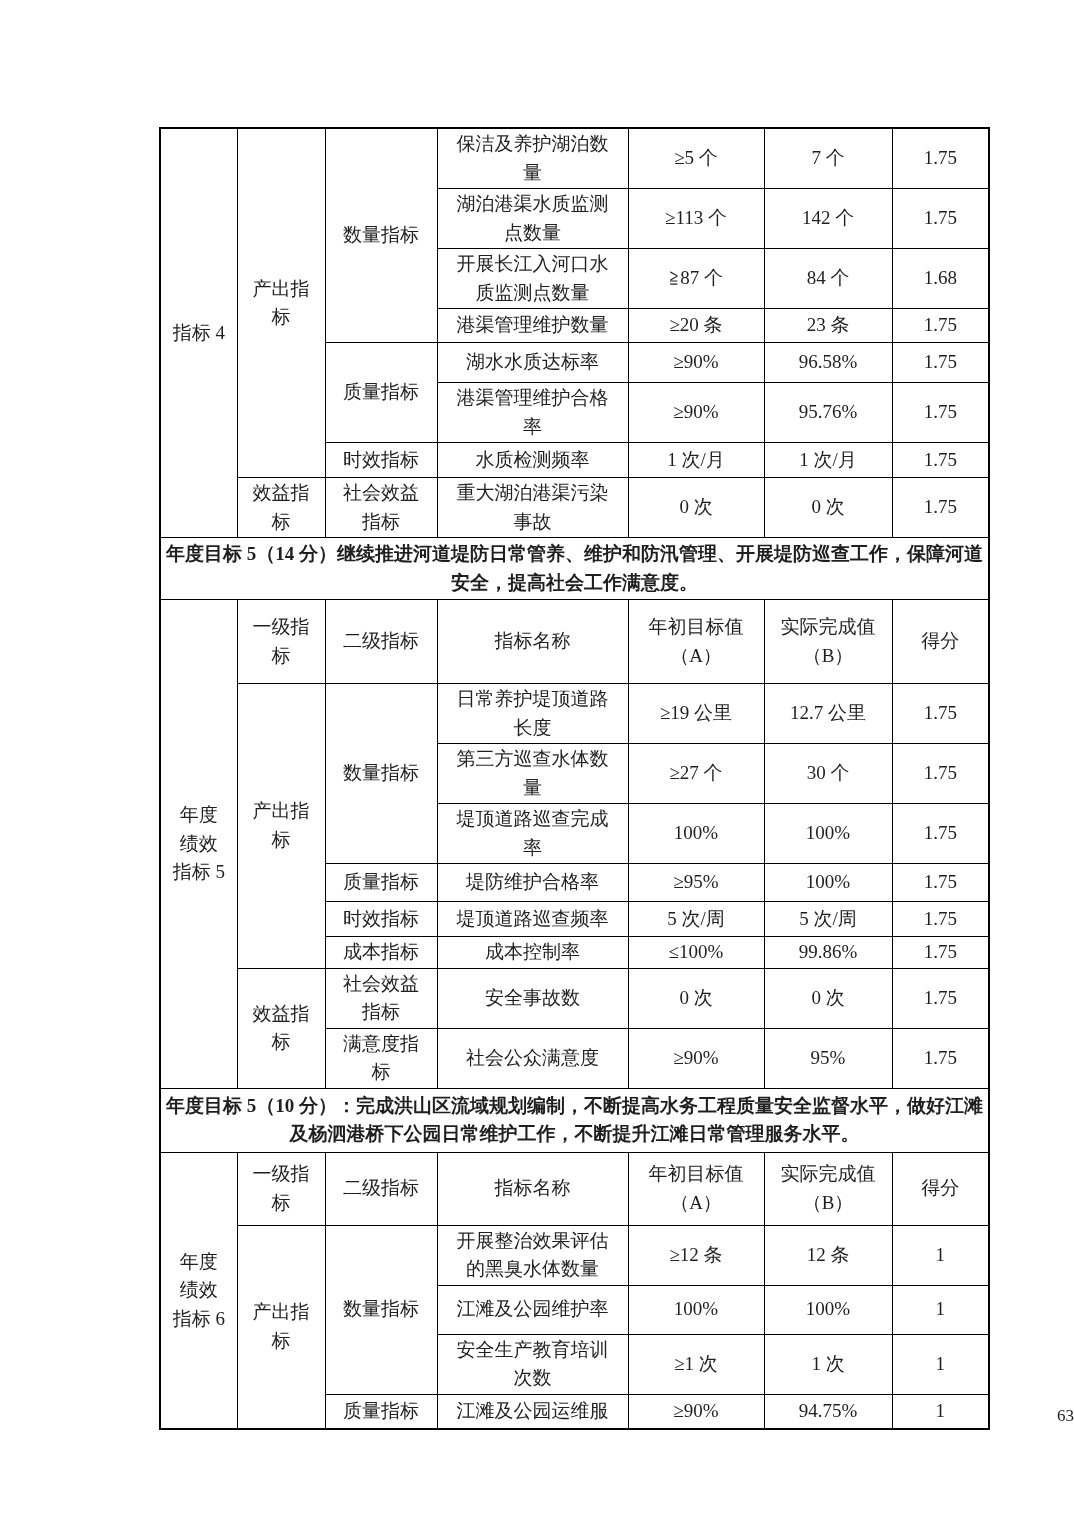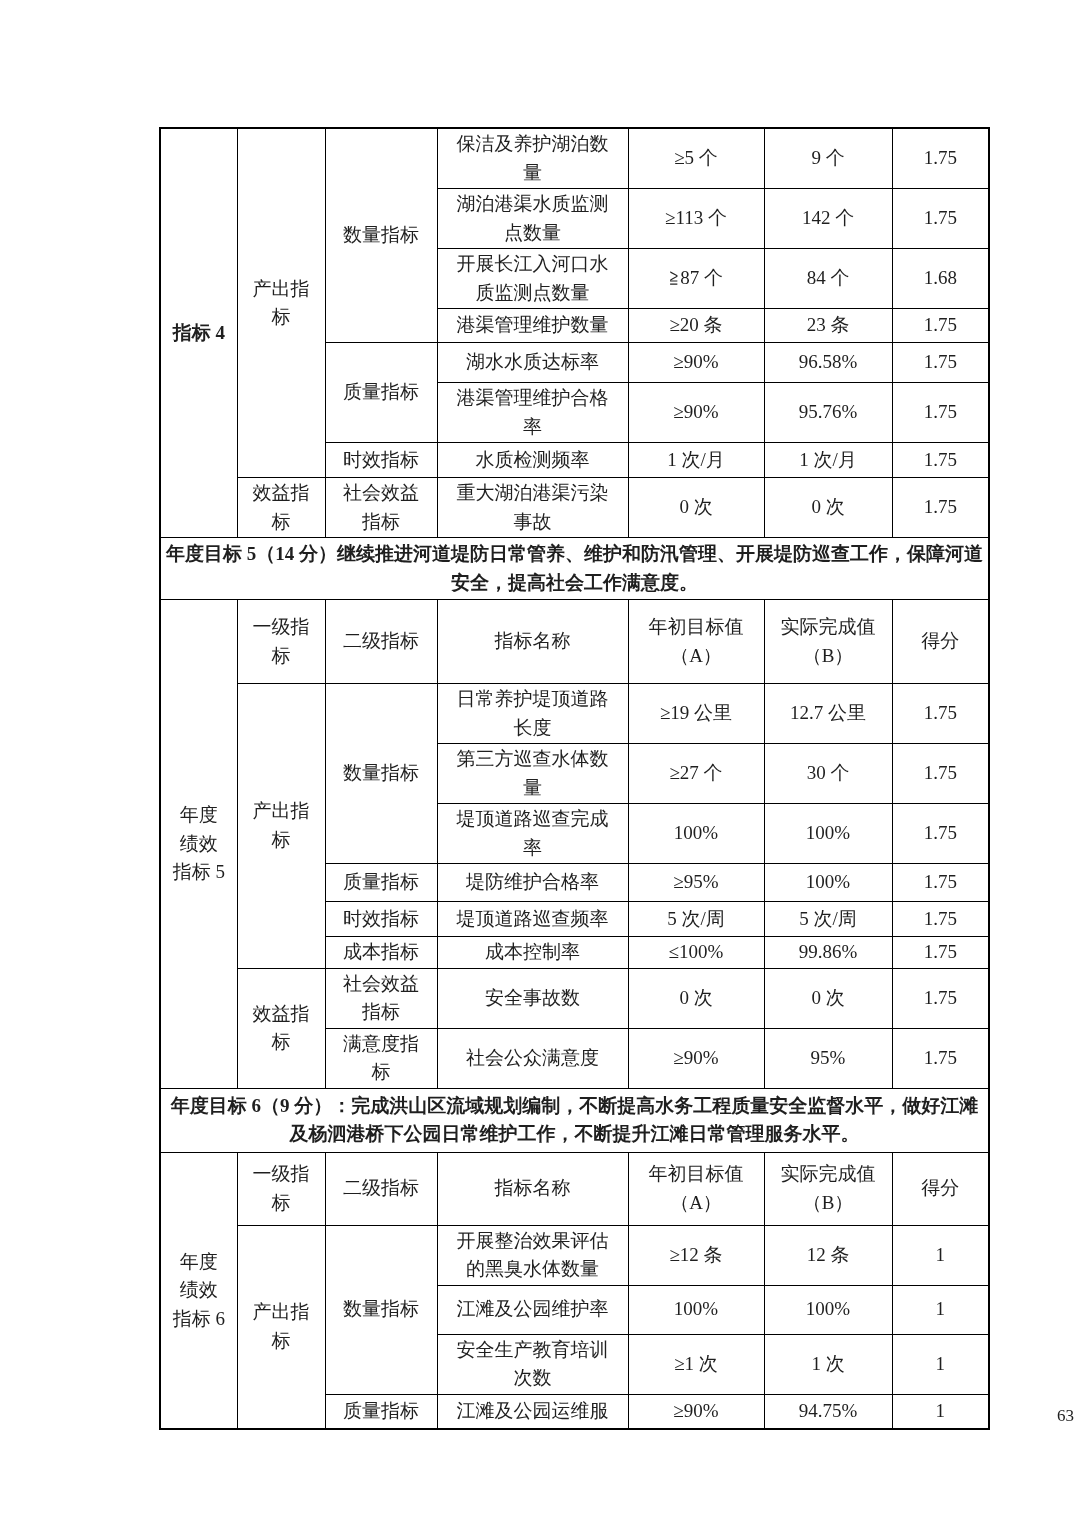--- a/index.html
+++ b/index.html
@@ -23,21 +23,21 @@
   table.perf td {
     border: 1px solid #000;
     text-align: center;
     vertical-align: middle;
     font-size: 19px;
     line-height: 1.5;
     padding: 1px 3px;
     white-space: pre-line;
     overflow: hidden;
   }
-  td.top { vertical-align: top; padding-top: 9px; font-weight: bold; }
+  td.top { vertical-align: top; padding-top: 9px; }
   td.goal {
     text-align: left;
     white-space: normal;
     font-size: 20px;
     line-height: 1.58;
     padding: 4px 12px;
     font-weight: bold;
   }
   .page-number {
     position: absolute;
@@ -66,21 +66,21 @@
 
     <tbody>
         <tr style="height:59px">
       <td rowspan="8" class="top">指标 4</td>
       <td rowspan="7">产出指
 标</td>
       <td rowspan="4">数量指标</td>
       <td>保洁及养护湖泊数
 量</td>
       <td>≥5 个</td>
-      <td>9 个</td>
+      <td>7 个</td>
       <td>1.75</td>
     </tr>
     <tr style="height:58px">
       <td>湖泊港渠水质监测
 点数量</td>
       <td>≥113 个</td>
       <td>142 个</td>
       <td>1.75</td>
     </tr>
     <tr style="height:58px">
@@ -203,21 +203,21 @@
     </tr>
     <tr style="height:56px">
       <td>满意度指
 标</td>
       <td>社会公众满意度</td>
       <td>≥90%</td>
       <td>95%</td>
       <td>1.75</td>
     </tr>
     <tr style="height:64px">
-      <td colspan="7" class="goal">年度目标 6（9 分）：完成洪山区流域规划编制，不断提高水务工程质量安全监督水平，做好江滩及杨泗港桥下公园日常维护工作，不断提升江滩日常管理服务水平。</td>
+      <td colspan="7" class="goal">年度目标 5（10 分）：完成洪山区流域规划编制，不断提高水务工程质量安全监督水平，做好江滩及杨泗港桥下公园日常维护工作，不断提升江滩日常管理服务水平。</td>
     </tr>
 
     <tr style="height:73px">
       <td rowspan="5">年度
 绩效
 指标 6</td>
       <td>一级指
 标</td>
       <td>二级指标</td>
       <td>指标名称</td>

